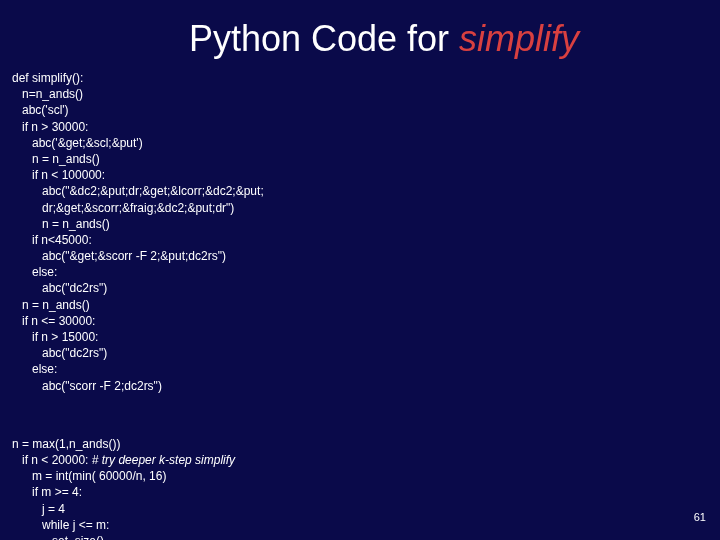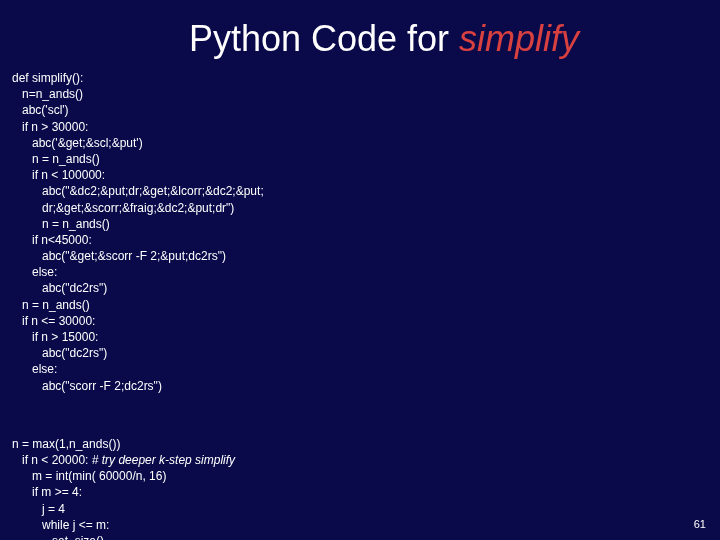--- a/index.html
+++ b/index.html
@@ -32,21 +32,21 @@
       font-family: Arial, Helvetica, sans-serif;
       font-size: 12px;
       line-height: 1.35;
       color: white;
     }
     .col-left { flex: 0 0 auto; }
     .col-right { flex: 0 0 auto; padding-top: 32px; }
     .italic { font-style: italic; }
     .page-num {
       position: absolute;
-      bottom: 10px;
+      bottom: 17px;
       right: 14px;
       color: white;
       font-size: 11px;
       padding-left: 15px;
     }
   </style>
 </head>
 <body>
 
 <div class="title">

